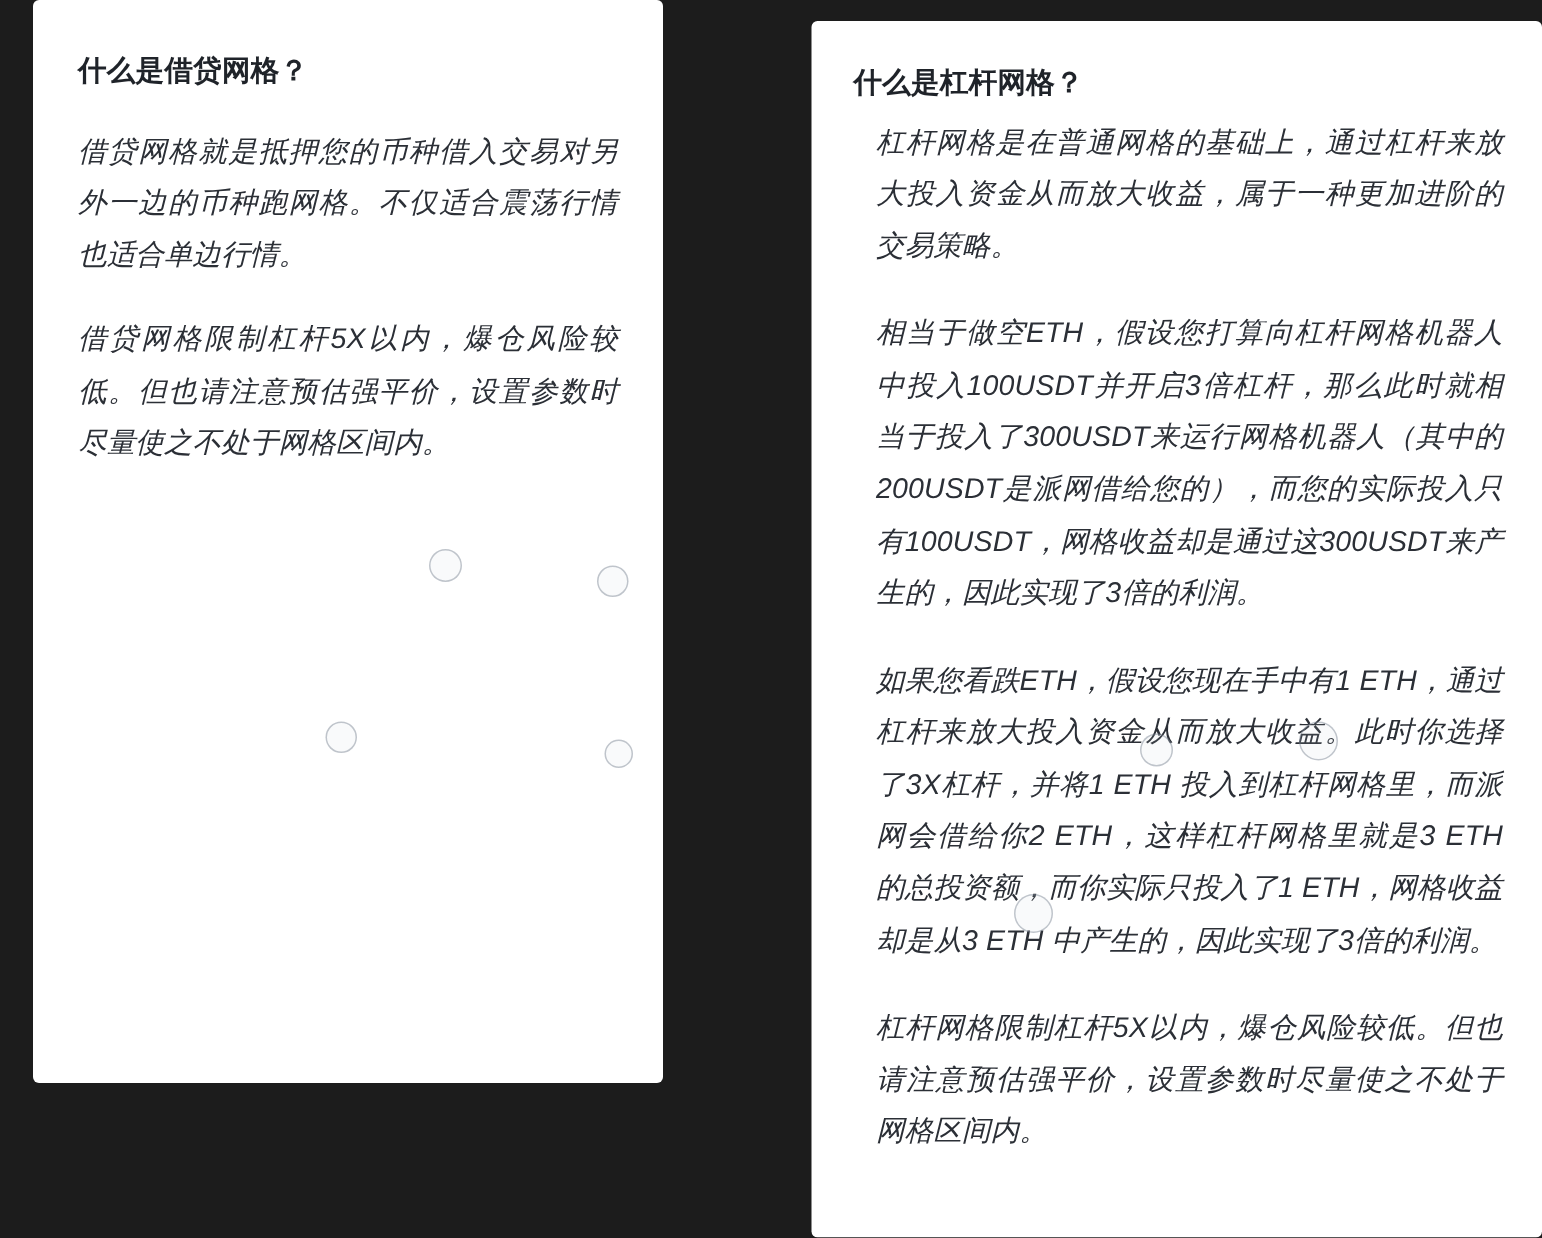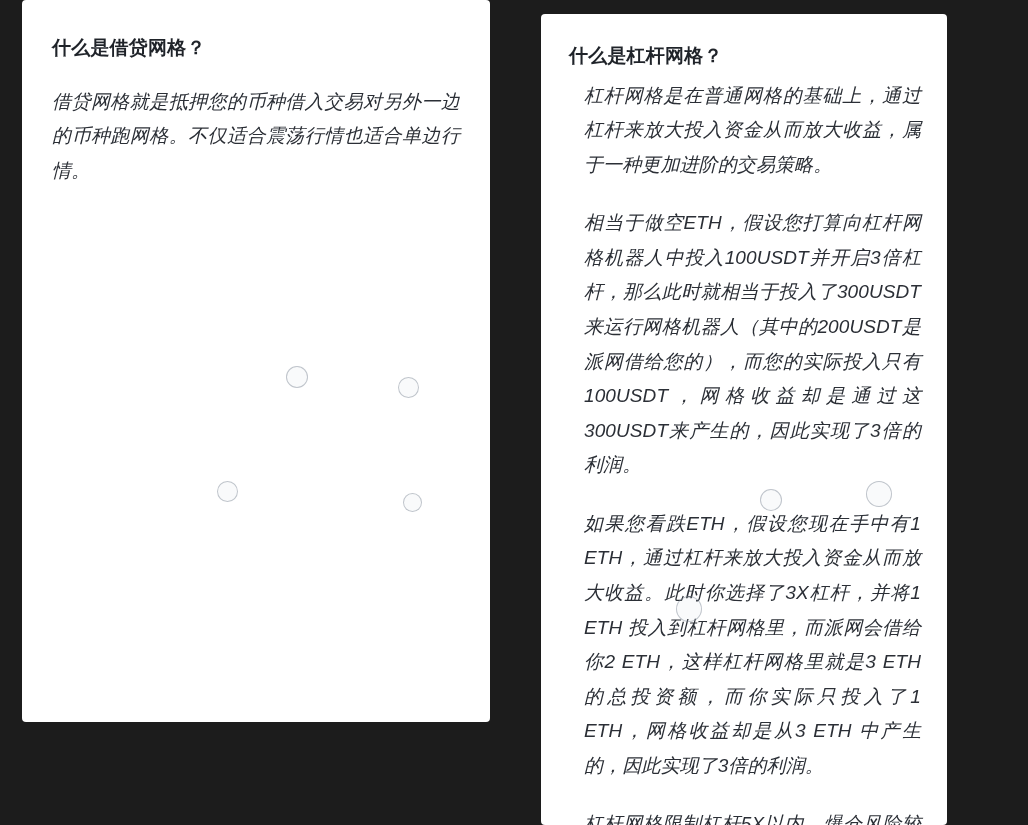--- a/index.html
+++ b/index.html
@@ -16,35 +16,35 @@
     width: 1028px;
     height: 825px;
     background: #1c1c1c;
   }
 
   
   .card-left {
     position: absolute;
     left: 22px;
     top: 0px;
-    width: 468px;
+    width: 420px;
     height: 722px;
     background: #ffffff;
     border-radius: 4px;
     box-sizing: border-box;
     padding: 34px 30px 20px 30px;
     overflow: hidden;
   }
 
   
   .card-right {
     position: absolute;
     left: 541px;
     top: 14px;
-    width: 406px;
+    width: 487px;
     height: 811px;
     background: #ffffff;
     border-radius: 4px;
     box-sizing: border-box;
     padding: 28px 26px 20px 28px;
     overflow: hidden;
   }
 
   .card-title {
     font-size: 19px;
@@ -90,20 +90,21 @@
   .t7 { left: 676px; top: 596px; width: 24px; height: 24px; }
 </style>
 </head>
 <body>
 
 <div class="stage">
 
   <div class="card-left">
     <h2 class="card-title">什么是借贷网格？</h2>
     <p class="para">借贷网格就是抵押您的币种借入交易对另外一边的币种跑网格。不仅适合震荡行情也适合单边行情。</p>
+    <p class="para">借贷网格限制杠杆5X以内，爆仓风险较低。但也请注意预估强平价，设置参数时尽量使之不处于网格区间内。</p>
   </div>
 
   <div class="card-right">
     <h2 class="card-title">什么是杠杆网格？</h2>
     <p class="para">杠杆网格是在普通网格的基础上，通过杠杆来放大投入资金从而放大收益，属于一种更加进阶的交易策略。</p>
     <p class="para">相当于做空ETH，假设您打算向杠杆网格机器人中投入100USDT并开启3倍杠杆，那么此时就相当于投入了300USDT来运行网格机器人（其中的200USDT是派网借给您的），而您的实际投入只有100USDT，网格收益却是通过这300USDT来产生的，因此实现了3倍的利润。</p>
     <p class="para">如果您看跌ETH，假设您现在手中有1 ETH，通过杠杆来放大投入资金从而放大收益。此时你选择了3X杠杆，并将1 ETH 投入到杠杆网格里，而派网会借给你2 ETH，这样杠杆网格里就是3 ETH 的总投资额，而你实际只投入了1 ETH，网格收益却是从3 ETH 中产生的，因此实现了3倍的利润。</p>
     <p class="para">杠杆网格限制杠杆5X以内，爆仓风险较低。但也请注意预估强平价，设置参数时尽量使之不处于网格区间内。</p>
   </div>
 

